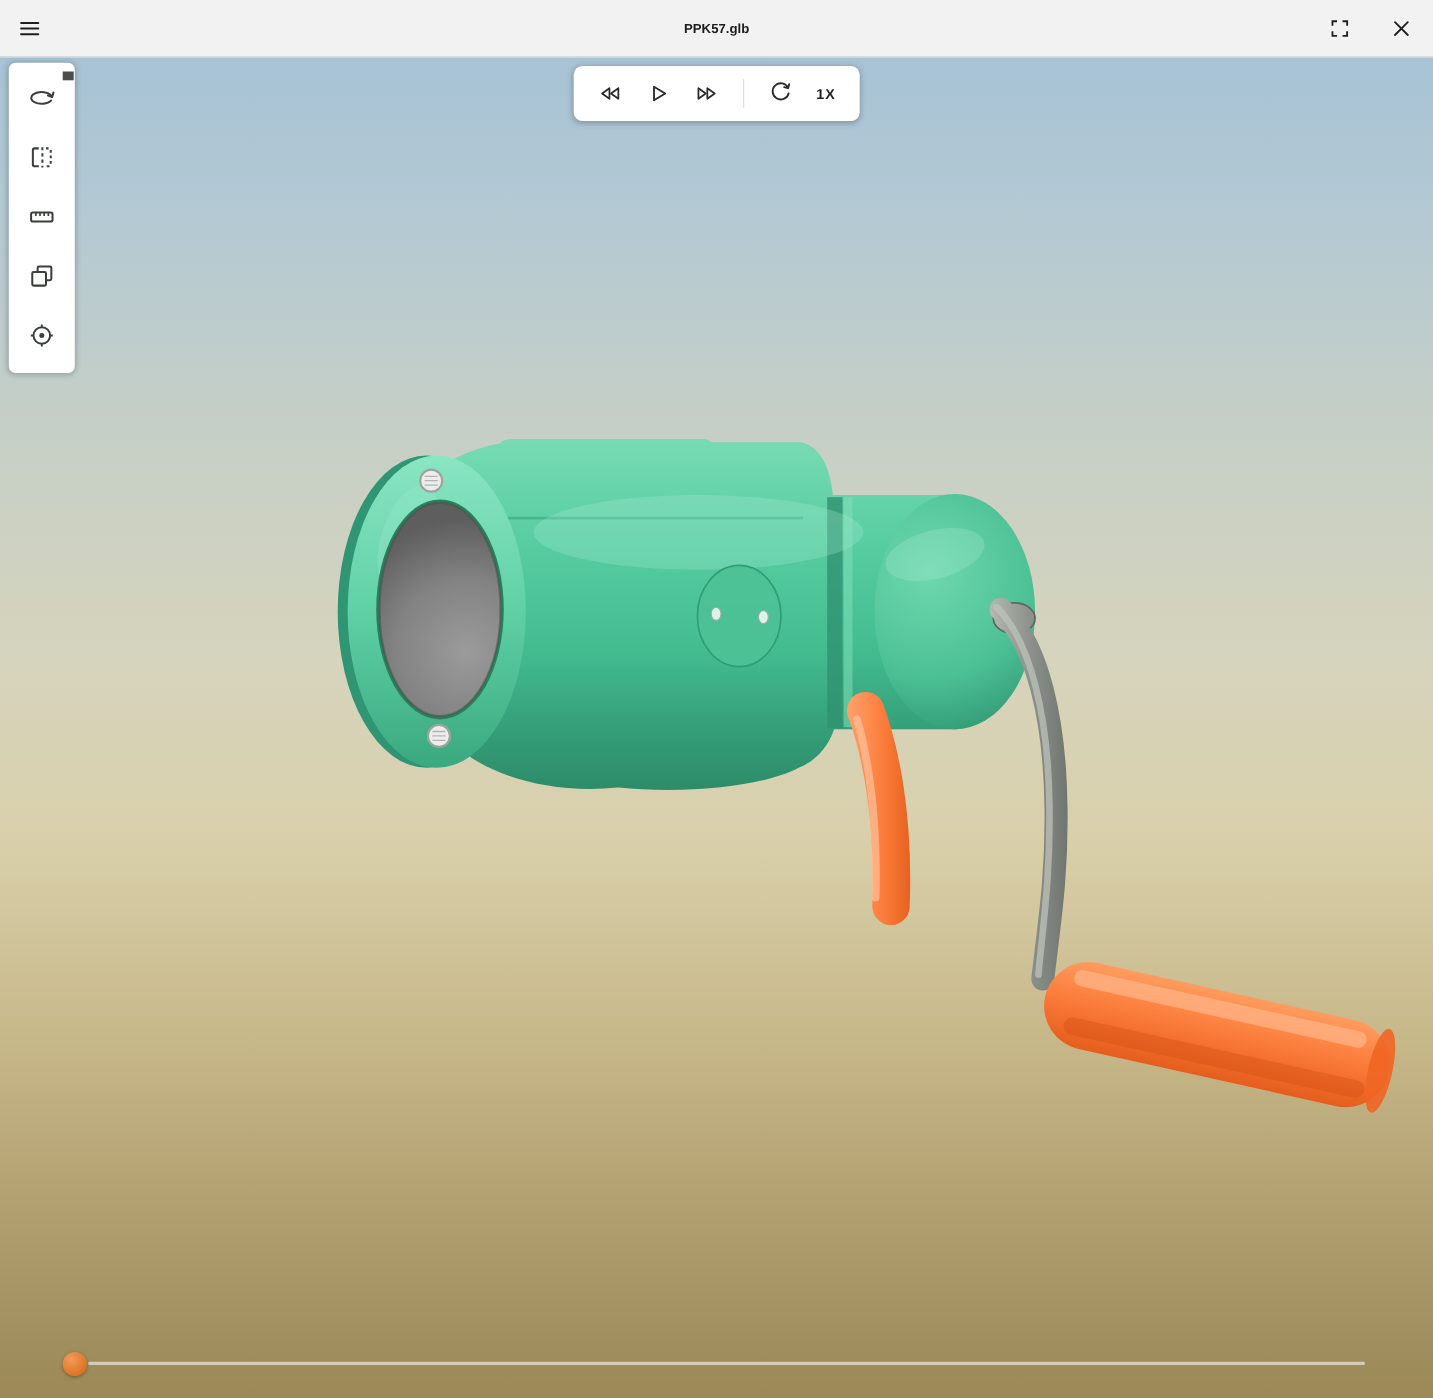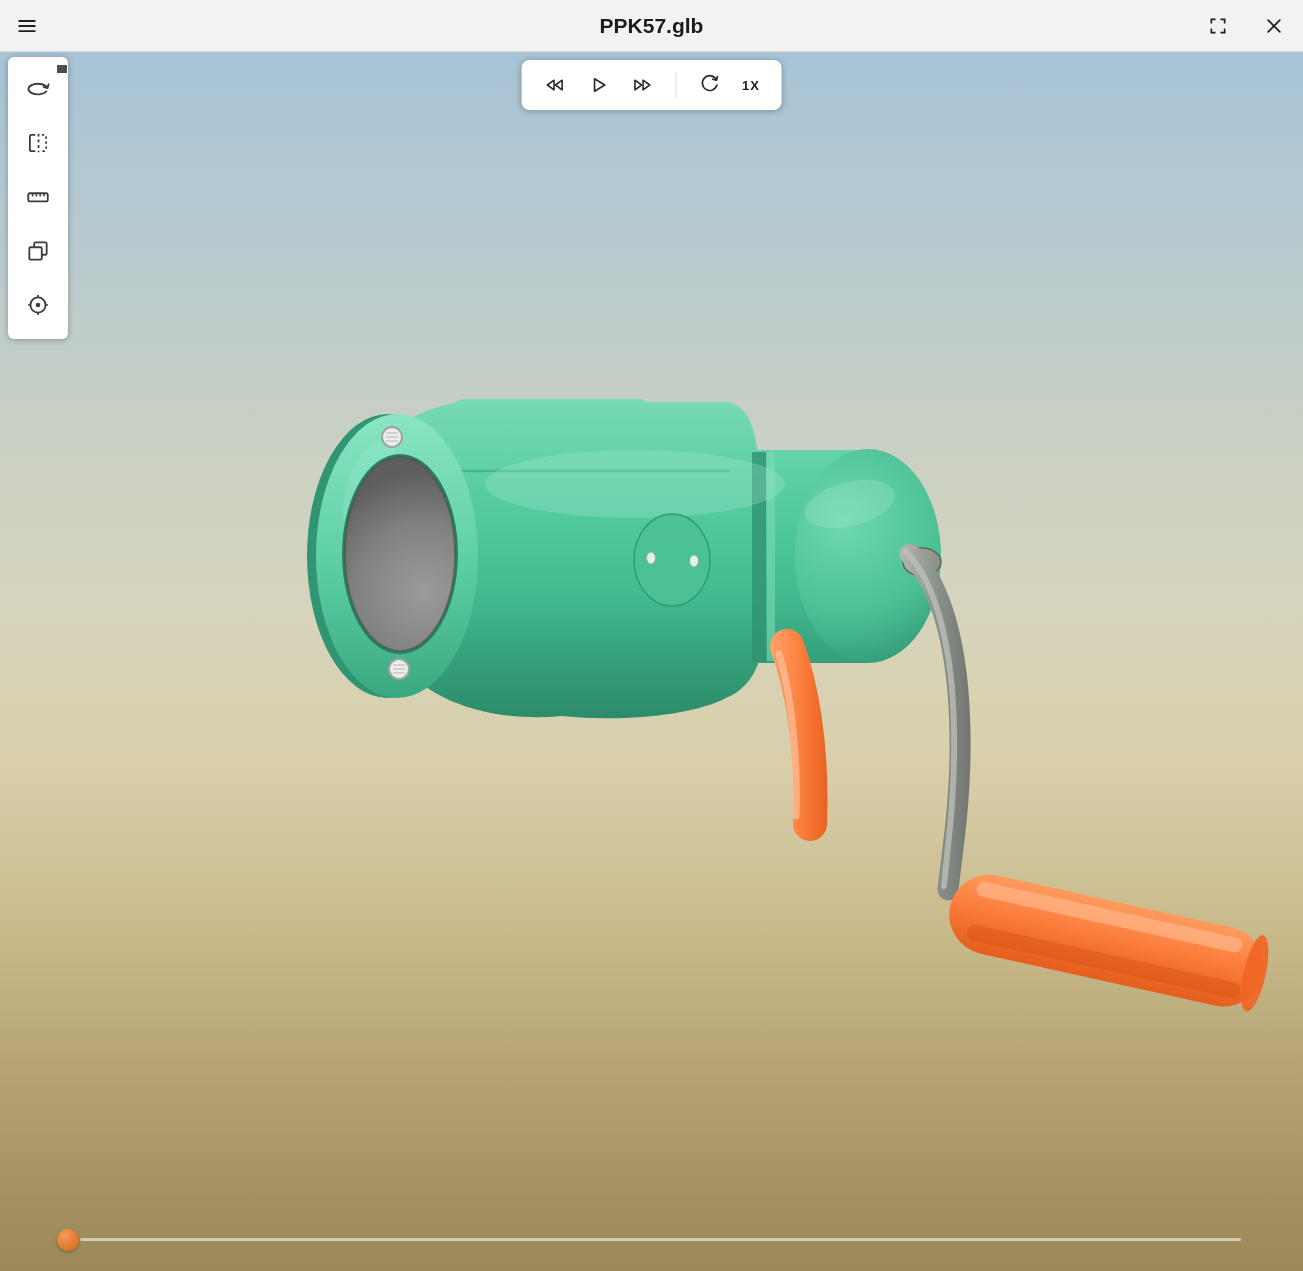--- a/index.html
+++ b/index.html
@@ -9,21 +9,21 @@
     font-family:"Liberation Sans",sans-serif;user-select:none;background:#fff;
   }
   
   .topbar{
     position:absolute;top:0;left:0;right:0;height:52px;
     background:#f2f2f2;border-bottom:1px solid #d8d8d8;
     display:flex;align-items:center;z-index:20;
   }
   .win-title{
     position:absolute;left:0;right:0;text-align:center;
-    font-size:21px;font-weight:bold;color:#1c1c1c;pointer-events:none;
+    font-size:12px;font-weight:bold;color:#1c1c1c;pointer-events:none;
   }
   .icon-btn{
     width:42px;height:42px;border:none;background:transparent;border-radius:50%;
     display:flex;align-items:center;justify-content:center;cursor:pointer;padding:0;
   }
   .menu-btn{margin-left:6px;}
   .topbar-right{margin-left:auto;display:flex;align-items:center;gap:14px;padding-right:8px;z-index:2;}
   
   .canvas{
     position:absolute;top:52px;left:0;right:0;bottom:0;cursor:grab;

